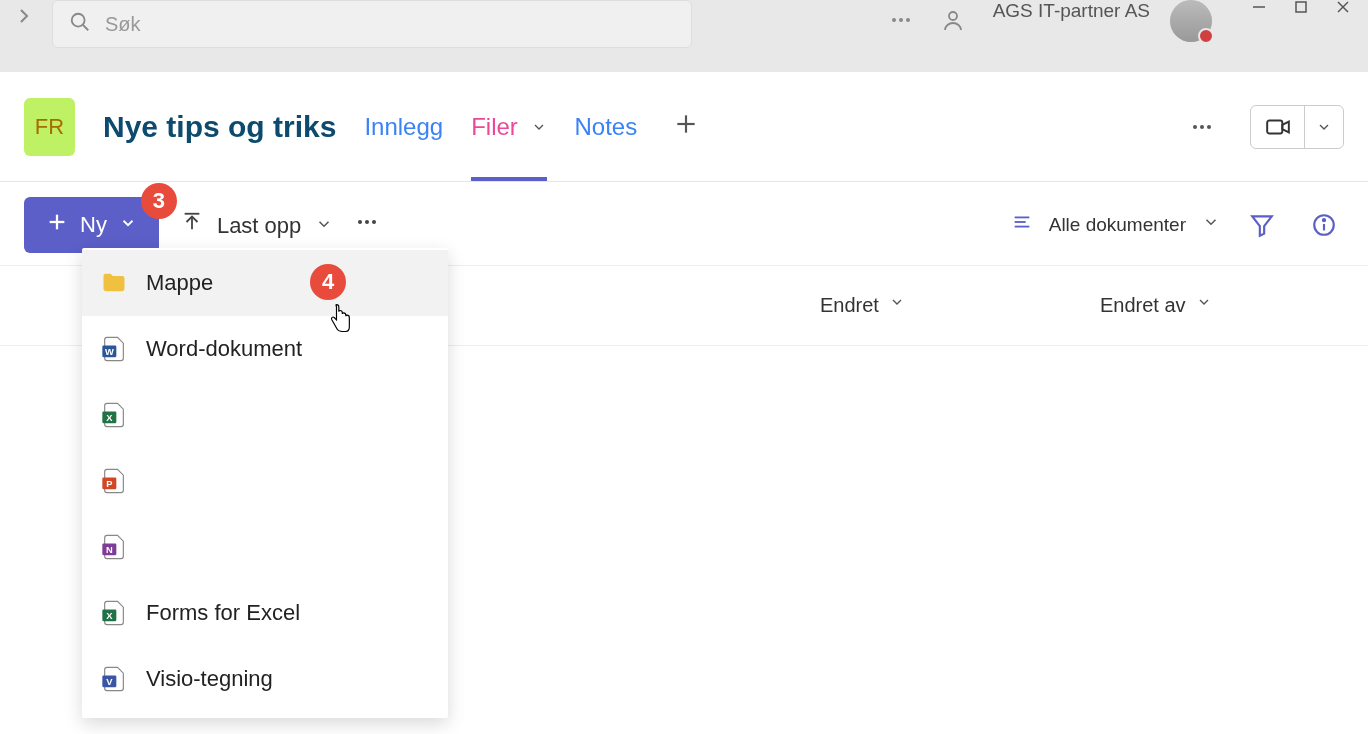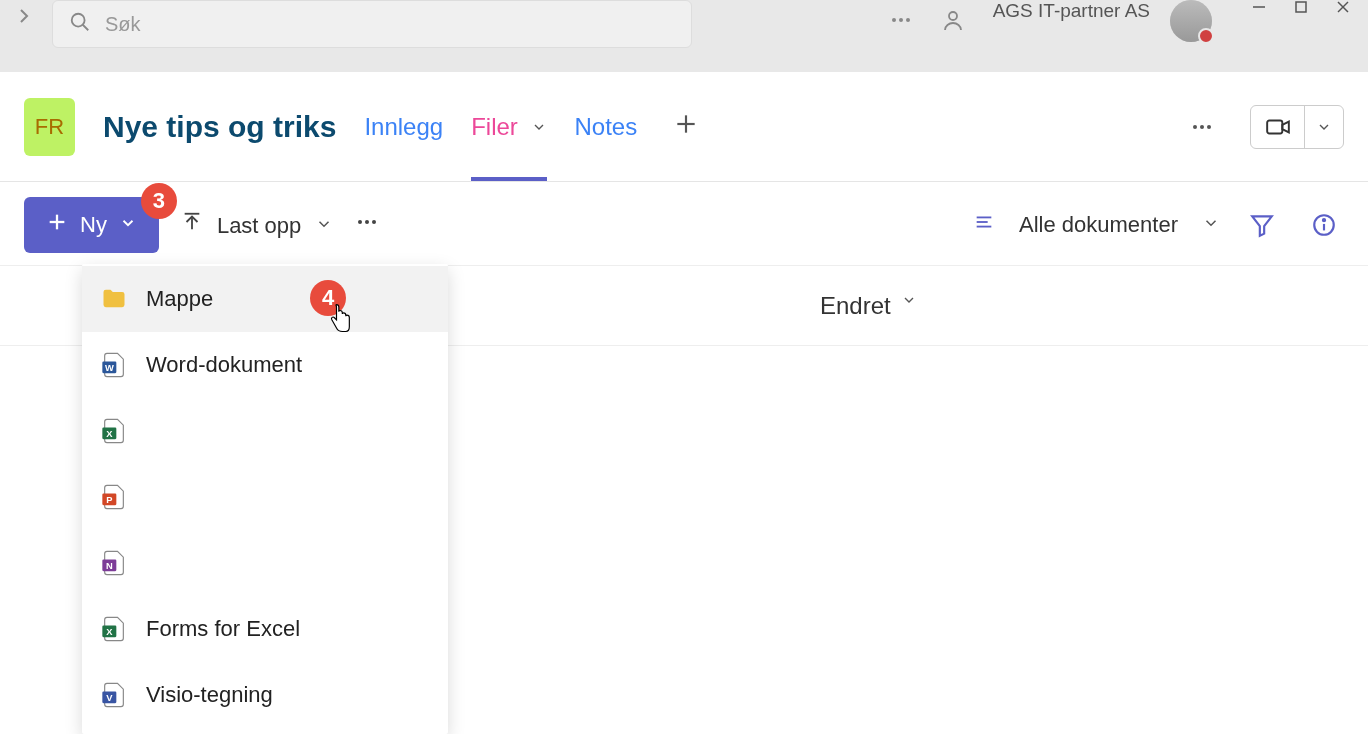--- a/index.html
+++ b/index.html
@@ -148,33 +148,33 @@
   font-weight: 600;
 }
 .badge-3 { top: -14px; right: -18px; }
 .upload-group {
   display: flex; align-items: flex-end; gap: 14px;
   font-size: 22px; color: #333; cursor: pointer;
 }
 .toolbar-more { font-size: 24px; color: #444; cursor: pointer; letter-spacing: 2px;}
 .toolbar-spacer { flex: 1; }
 .view-switcher {
-  display: flex; align-items: center; gap: 24px;
-  font-size: 22px; color: #333; cursor: pointer;
+  display: flex; align-items: center; gap: 16px;
+  font-size: 19px; color: #333; cursor: pointer;
 }
 .filter-icon, .info-icon {
   width: 40px; height: 40px;
   display: flex; align-items: center; justify-content: center;
   cursor: pointer;
 }
 
 .dropdown {
   position: absolute;
   left: 82px;
-  top: 264px;
+  top: 248px;
   width: 366px;
   background: #fff;
   box-shadow: 0 6px 18px rgba(0,0,0,0.15);
   border-radius: 2px;
   padding: 2px 0 6px 0;
   z-index: 100;
 }
 .dropdown-item {
   height: 66px;
   display: flex;
@@ -204,21 +204,21 @@
 }
 
 .columns {
   display: flex;
   height: 80px;
   border-bottom: 1px solid #eee;
   align-items: center;
   padding-left: 460px;
 }
 .col-header {
-  font-size: 24px;
+  font-size: 20px;
   color: #333;
   display: flex;
   gap: 10px;
   cursor: pointer;
 }
 .col-modified { flex: 0 0 280px; }
 .col-modifiedby { flex: 0 0 240px; }
 
 .search-icon-svg { width: 22px; height: 22px; }
 .icon-svg { width: 24px; height: 24px; }
@@ -391,20 +391,26 @@
 </div>
 
 <div class="columns">
   <div style="flex:0 0 360px"></div>
   <div class="col-header col-modified">
     <span>Endret</span>
     <svg width="16" height="16" viewBox="0 0 24 24" fill="none" stroke="#555" stroke-width="2">
         <polyline points="6 9 12 15 18 9"></polyline>
       </svg>
   </div>
+  <div class="col-header col-modifiedby">
+    <span>Endret av</span>
+    <svg width="16" height="16" viewBox="0 0 24 24" fill="none" stroke="#555" stroke-width="2">
+        <polyline points="6 9 12 15 18 9"></polyline>
+      </svg>
+  </div>
 </div>
 
 <div class="dropdown">
   <div class="dropdown-item hovered">
     <span class="file-icon">
       <svg viewBox="0 0 24 24">
           <path d="M3 6a2 2 0 012-2h4l2 2h8a2 2 0 012 2v9a2 2 0 01-2 2H5a2 2 0 01-2-2V6z" fill="#f0c040"></path>
         </svg>
     </span>
     <span>Mappe</span>

